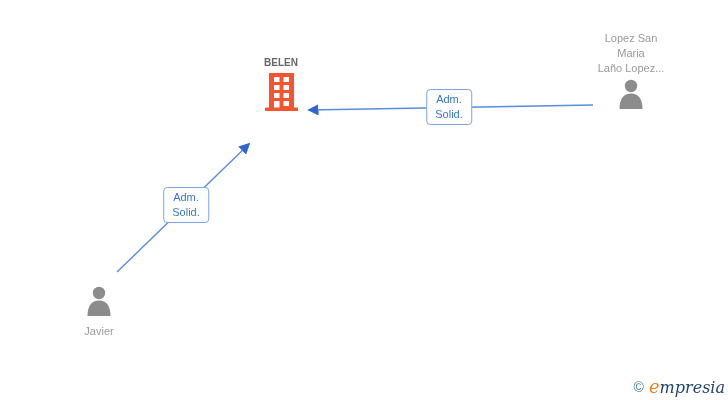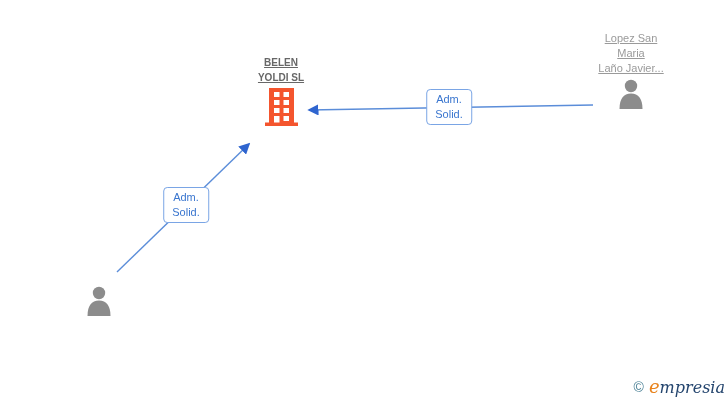--- a/index.html
+++ b/index.html
@@ -33,21 +33,21 @@
     color: #676767;
     line-height: 15px;
     white-space: nowrap;
   }
   .person-name {
     font-size: 11px;
     color: #9a9a9a;
     line-height: 15px;
     white-space: nowrap;
   }
-  .name-line { display: block; text-decoration: underline; }
+  .name-line { display: block; }
   .node-icon {
     display: inline-block;
     margin-top: 3px;
   }
   .edge-label {
     position: absolute;
     transform: translate(-50%, -50%);
     background: #ffffff;
     border: 1px solid #7aa5e5;
     border-radius: 4px;
@@ -98,21 +98,20 @@
         <path d="M0,0 L10,5 L0,10 Z" fill="#2f65cf"></path>
       </marker>
     </defs>
     <line x1="593" y1="105" x2="309" y2="110" stroke="#5b8dd9" stroke-width="1.4" marker-end="url(#arrowhead)"></line>
     <line x1="117" y1="272" x2="249" y2="144" stroke="#5b8dd9" stroke-width="1.4" marker-end="url(#arrowhead)"></line>
   </svg>
 
   <div class="node" style="left:211px; top:55px; width:140px;">
     <div class="company-name">
       <span class="name-line">BELEN</span>
-      <span class="name-line">YOLDI SL</span>
     </div>
     <span class="node-icon">
       <svg width="33" height="38" viewBox="0 0 33 38">
         <rect x="0" y="34.5" width="33" height="3.5" fill="#f4552e"></rect>
         <rect x="4" y="0" width="25" height="35" fill="#f4552e"></rect>
         <rect x="9" y="4" width="5.5" height="5" fill="#ffffff"></rect>
         <rect x="18.5" y="4" width="5.5" height="5" fill="#ffffff"></rect>
         <rect x="9" y="12" width="5.5" height="5" fill="#ffffff"></rect>
         <rect x="18.5" y="12" width="5.5" height="5" fill="#ffffff"></rect>
         <rect x="9" y="20" width="5.5" height="5" fill="#ffffff"></rect>
@@ -120,38 +119,39 @@
         <rect x="9" y="28" width="5.5" height="6.5" fill="#ffffff"></rect>
         <rect x="18.5" y="28" width="5.5" height="5" fill="#ffffff"></rect>
       </svg>
     </span>
   </div>
 
   <div class="node" style="left:561px; top:31px; width:140px;">
     <div class="person-name">
       <span class="name-line">Lopez San</span>
       <span class="name-line">Maria</span>
-      <span class="name-line">Laño Javier...</span>
+      <span class="name-line">Laño Lopez...</span>
     </div>
     <span class="node-icon">
       <svg width="30" height="31" viewBox="0 0 30 31">
         <circle cx="15" cy="7" r="6.2" fill="#8c8c8c"></circle>
         <path d="M15 14.5 C7.5 14.5 3.5 20 3.5 30 L26.5 30 C26.5 20 22.5 14.5 15 14.5 Z" fill="#8c8c8c"></path>
       </svg>
     </span>
   </div>
 
   <div class="node" style="left:29px; top:286px; width:140px;">
     <span class="node-icon" style="margin-top:0;">
       <svg width="30" height="31" viewBox="0 0 30 31">
         <circle cx="15" cy="7" r="6.2" fill="#8c8c8c"></circle>
         <path d="M15 14.5 C7.5 14.5 3.5 20 3.5 30 L26.5 30 C26.5 20 22.5 14.5 15 14.5 Z" fill="#8c8c8c"></path>
       </svg>
     </span>
     <div class="person-name" style="margin-top:3px;">
+      <span class="name-line">Javier</span>
     </div>
   </div>
 
   <div class="edge-label" style="left:449px; top:107px;">
     <span>Adm.</span>
     <span>Solid.</span>
   </div>
   <div class="edge-label" style="left:186px; top:205px;">
     <span>Adm.</span>
     <span>Solid.</span>

